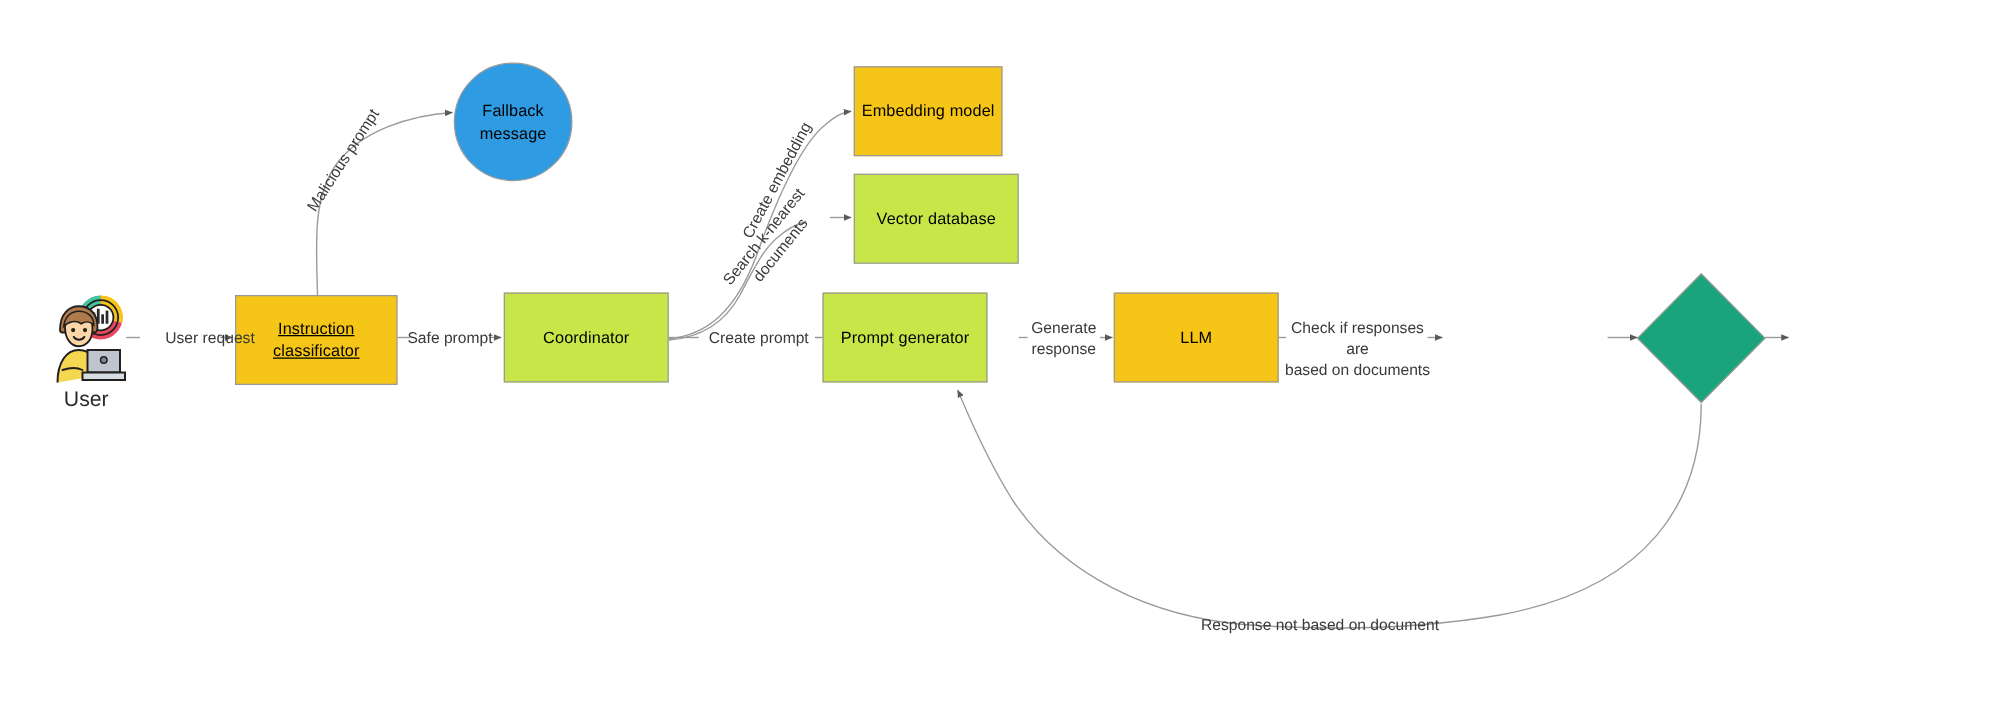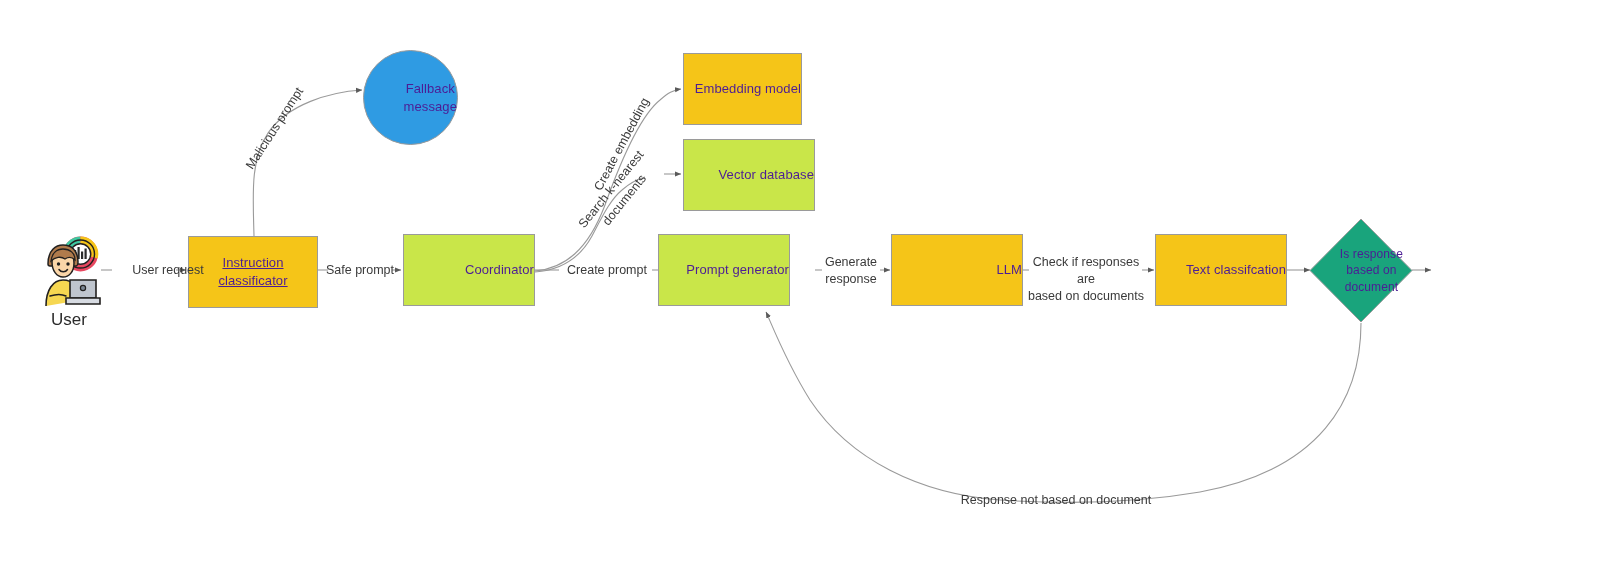--- a/index.html
+++ b/index.html
@@ -18,23 +18,23 @@
     position: absolute;
     left: 0; top: 0;
     width: 1600px;
     height: 577px;
   }
   .node {
     position: absolute;
     box-sizing: border-box;
     display: flex;
     align-items: center;
-    justify-content: flex-end;
+    justify-content: center;
     text-align: center;
-    color: #4c1d95;
+    color: #000000;
     font-size: 13px;
     line-height: 1.35;
     border: 1px solid #9a9a9a;
     letter-spacing: .1px;
   }
   .node.rect { }
   .node.circle { border-radius: 50%; }
   .node.diamond {
     border: none;
     background: transparent;
@@ -182,31 +182,25 @@
   </div>
 
   <div class="node rect" style="left:658px; top:234px; width:132px; height:72px; background:#C9E649;">
     <span>Prompt generator</span>
   </div>
 
   <div class="node rect" style="left:891px; top:234px; width:132px; height:72px; background:#F5C518;">
     <span>LLM</span>
   </div>
 
-  <div class="node rect" style="left:1155px; top:234px; width:132px; height:72px; background:#F5C518;">
-    <span>Text classifcation</span>
-  </div>
 
   <div class="node diamond" style="left:1309px; top:218px; width:104px; height:105px; white-space:pre-line; font-size:12px;">
     <svg class="diamond-shape" viewBox="0 0 104 105" preserveAspectRatio="none">
       <polygon points="52,1 103,52.5 52,104 1,52.5" fill="#19A47C" stroke="#9a9a9a" stroke-width="1"></polygon>
     </svg>
-    <span class="diamond-label">Is response
-based on
-document</span>
   </div>
 
 
   <div class="edge-label" style="left:108px; top:262px; width:72px;margin-left:24px;">User request</div>
 
   <div class="edge-label rot" style="left:215px; top:120px; width:120px; transform:rotate(-57deg);">Malicious prompt</div>
 
   <div class="edge-label" style="left:325px; top:262px; width:70px;">Safe prompt</div>
 
   <div class="edge-label rot" style="left:562px; top:136px; width:120px; transform:rotate(-62deg);">Create embedding</div>

